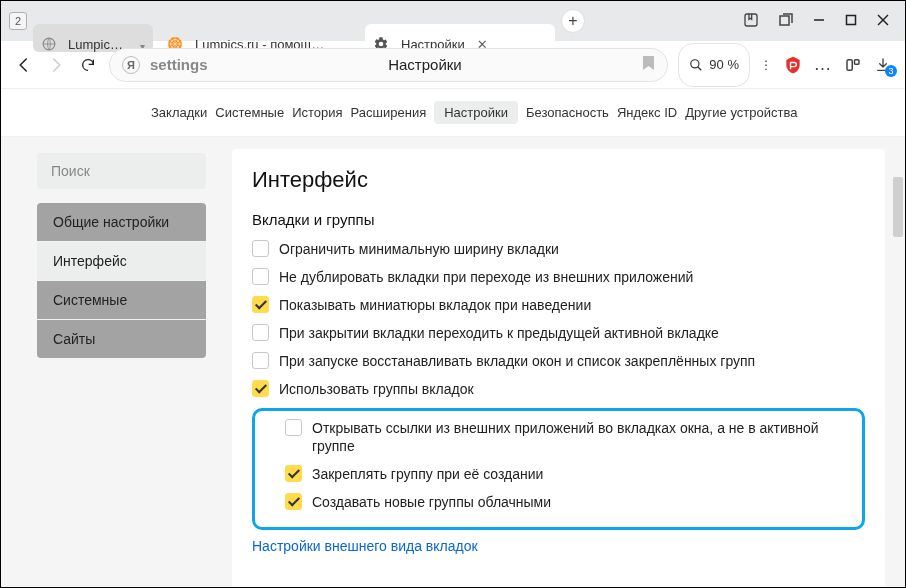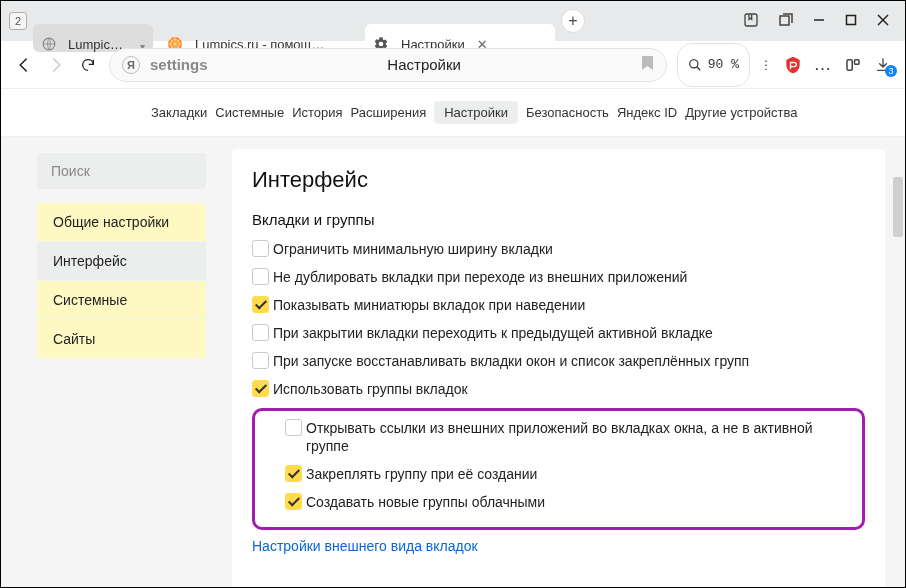--- a/index.html
+++ b/index.html
@@ -99,21 +99,21 @@
   }
   .omnibox .url { color:#888; font-size:15px;font-weight:bold; }
   .omnibox .title { flex:1; text-align:center; color:#222; font-size:15px; }
   .omnibox .bm { color:#aaa; font-size:14px; }
   .zoom {
     height:44px;
     border:1px solid #e3e3e3;
     border-radius:15px;
     padding:0 10px;
     display:flex;align-items:center;gap:6px;
-    font-size:13px;color:#333;font-family:Liberation Mono, monospace;
+    font-size:13px;color:#333;
   }
   .kebab { color:#333; font-size:12px; letter-spacing:1px; }
   .adblock { width:20px;height:20px; }
   .tb-icon { width:20px;height:20px;display:flex;align-items:center;justify-content:center;color:#444; }
   .dl-badge { position:relative; }
   .dl-badge::after {
     content:"3"; position:absolute; bottom:-2px; right:-4px;
     background:#0a84ff; color:#fff; font-size:9px;
     width:12px;height:12px;border-radius:50%;
     display:flex;align-items:center;justify-content:center;
@@ -150,21 +150,21 @@
   }
   .search-box {
     background:#eceded;
     border-radius:4px;
     padding: 10px 14px;
     color:#888;
     font-size:14px;
     margin-bottom: 14px;
   }
   .sidenav {
-    background:#fef9c3;
+    background:#a3a3a3;
     border-radius:4px;
     overflow:hidden;
   }
   .sidenav .sitem {
     padding: 11px 16px;
     font-size:14px;
     color:#222;
     border-bottom:1px solid #f2f2f2;
   }
   .sidenav .sitem:last-child { border-bottom:none; }
@@ -177,21 +177,21 @@
     margin: 12px 20px 0 16px;
     border-radius:4px 4px 0 0;
     overflow:visible;
   }
   .h1 { font-size:22px; font-weight:400; margin-bottom:18px; color:#111; }
   .h2 { font-size:15px; font-weight:normal; margin-bottom:12px; color:#111; }
 
   .chk-row {
     display:flex;
     align-items:flex-start;
-    gap:4px;
+    gap:10px;
     margin-bottom:10px;
     font-size:14px;
     color:#222;
     line-height:18px;
   }
   .chk {
     width:17px;height:17px;
     border:1px solid #c9c9c9;
     border-radius:3px;
     flex-shrink:0;
@@ -206,21 +206,21 @@
     content:"";
     position:absolute;
     left:5px;top:1px;
     width:4px;height:9px;
     border:solid #333;
     border-width:0 2px 2px 0;
     transform:rotate(45deg);
   }
 
   .highlight-box {
-    border: 3px solid #a21caf;
+    border: 3px solid #0ea5e9;
     border-radius:10px;
     padding: 8px 8px 6px 8px;
     margin-left:0;
     margin-bottom:8px;
   }
   .highlight-box .chk-row { margin-left: 22px; }
 
   .link-row {
     color:#0a66d6;
     font-size:14px;

